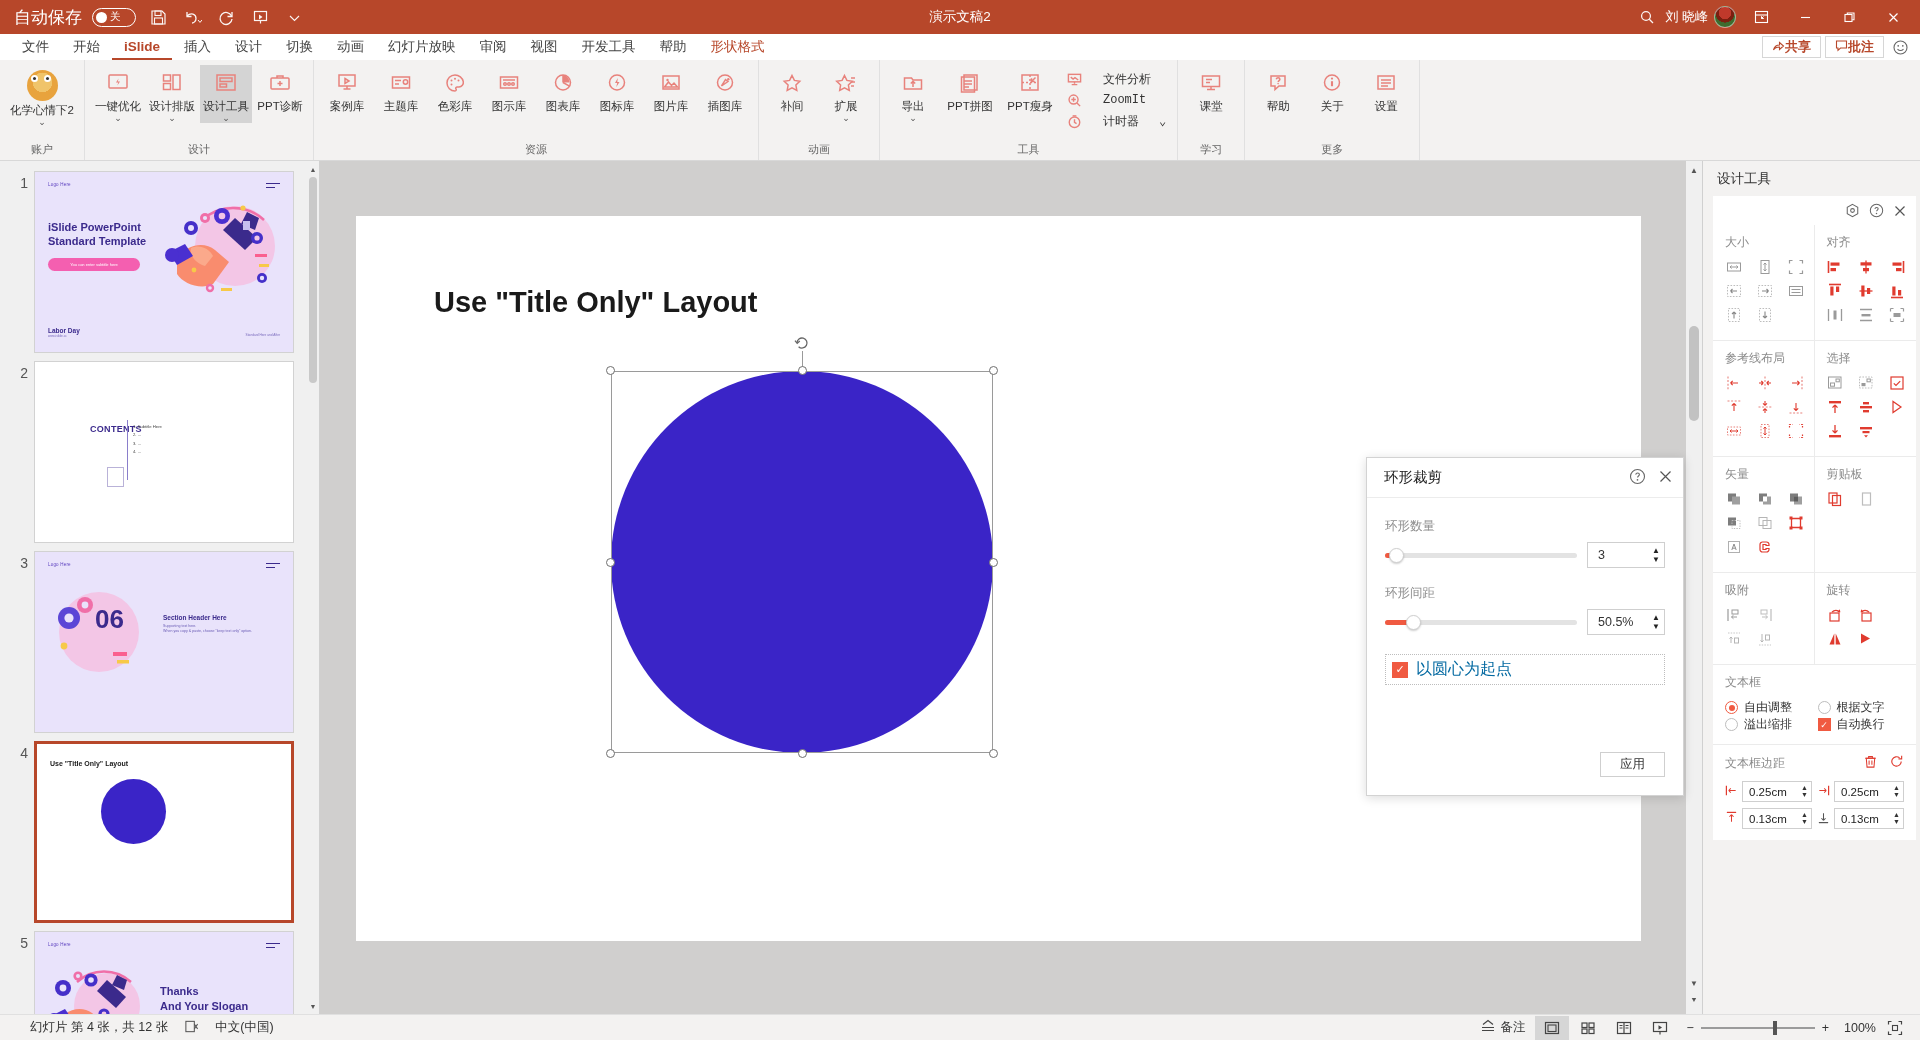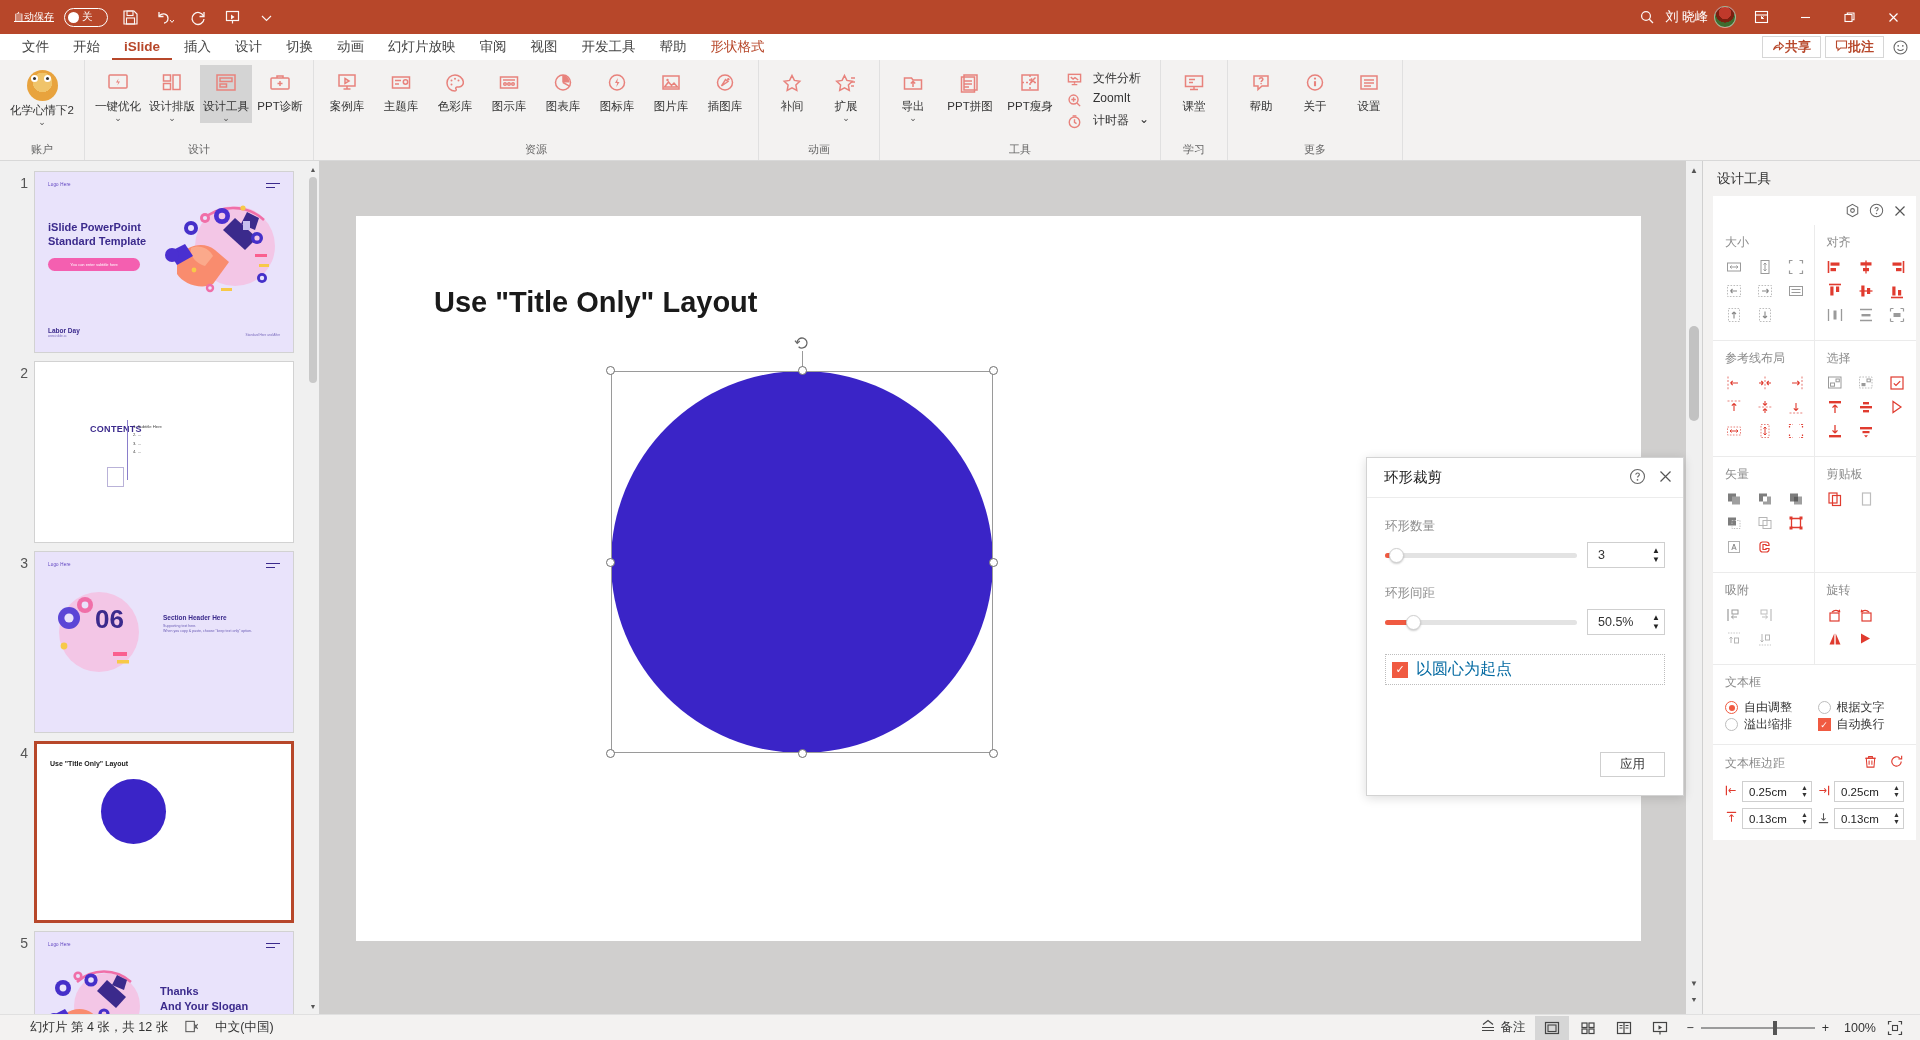--- a/index.html
+++ b/index.html
@@ -9,21 +9,21 @@
     font-size: 13px;
     color: #333;
     background:#f3f2f1;
   }
   
   .titlebar {
     height:34px; background:#b7472a; display:flex; align-items:center;
     color:#fff; position:relative;
   }
   .qat { display:flex; align-items:center; gap:10px; padding-left:14px; }
-  .qat .autosave-label { font-size:10px; color:#fff;text-decoration:underline; }
+  .qat .autosave-label { font-size:17px; color:#fff; }
   .toggle {
     width:44px; height:19px; border-radius:10px; border:1.5px solid #fff;
     display:flex; align-items:center; gap:3px; padding:0 3px; font-size:10.5px;
   }
   .toggle .knob { width:11px; height:11px; border-radius:50%; background:#fff; }
   .qat-ico { width:24px; height:24px; display:flex; align-items:center; justify-content:center;
              opacity:.95; }
   .qat-ico svg { display:block; }
   .title-center {
     position:absolute; left:0; right:0; text-align:center; font-size:13.5px;
@@ -68,21 +68,21 @@
   .acct-av {
     width:31px;height:31px;border-radius:50%;
     background:radial-gradient(circle at 50% 40%, #f0c46a 0 40%, #e8a33d 41% 100%);
     position:relative; overflow:hidden;
   }
   .acct-av::before{ content:""; position:absolute; left:4px; top:5px; width:7px;height:7px;
      background:#fff; border-radius:50%; box-shadow:13px 0 0 #fff;}
   .acct-av::after{ content:""; position:absolute; left:6px; top:7px; width:3px;height:3px;
      background:#333; border-radius:50%; box-shadow:13px 0 0 #333;}
   .stackcol { display:flex; flex-direction:column; gap:1px; padding-top:4px; }
-  .stackitem { display:flex; align-items:flex-start; gap:10px; font-size:12px; padding:1px 4px; color:#333;}
+  .stackitem { display:flex; align-items:center; gap:20px; font-size:12px; padding:1px 4px; color:#333;font-family:Liberation Mono, monospace;}
   .stackitem .ic { width:18px; height:18px; display:flex; align-items:center; justify-content:center;}
   .ic svg { display:block; }
   .ired { stroke:#e8827c; fill:none; stroke-width:1.5; }
   .iredf { fill:#e8827c; }
 
   
   .workspace { display:flex; height:calc(1040px - 34px - 26px - 101px - 26px); }
 
   
   .thumbpane { width:320px; background:#f0f0f0; position:relative; overflow:hidden; border-right:1px solid #d0d0d0;}
@@ -246,20 +246,21 @@
           <path d="M7 5.5l3.5 2.5L7 10.5z" fill="#fff"></path>
           <path d="M8.5 11.5v3" stroke="#fff" stroke-width="1.2"></path>
         </svg>
     </span>
     <span class="qat-ico">
       <svg width="15" height="15" viewBox="0 0 15 15">
           <path d="M3 6l4.5 4.5L12 6" fill="none" stroke="#fff" stroke-width="1.1"></path>
         </svg>
     </span>
   </div>
+  <div class="title-center">演示文稿2</div>
   <div class="title-right">
     <span class="qat-ico">
       <svg width="17" height="17" viewBox="0 0 17 17">
           <circle cx="7" cy="7" r="4.4" fill="none" stroke="#fff" stroke-width="1.25"></circle>
           <path d="M10.3 10.3L14 14" stroke="#fff" stroke-width="1.25"></path>
         </svg>
     </span>
     <span class="username">刘 晓峰</span>
     <span class="avatar"></span>
     <span class="win-btn">

